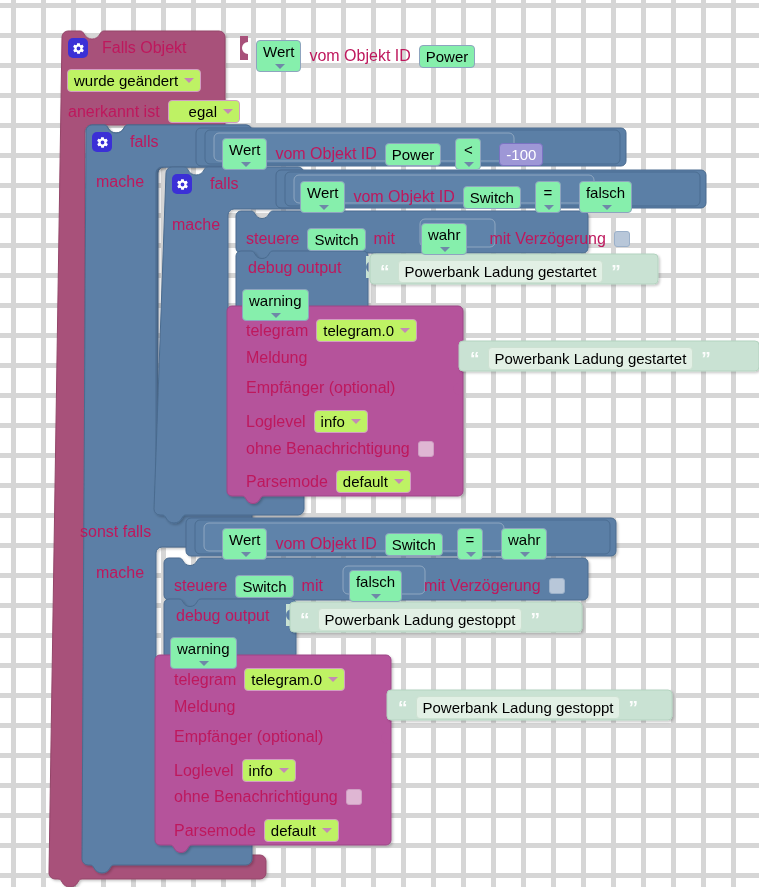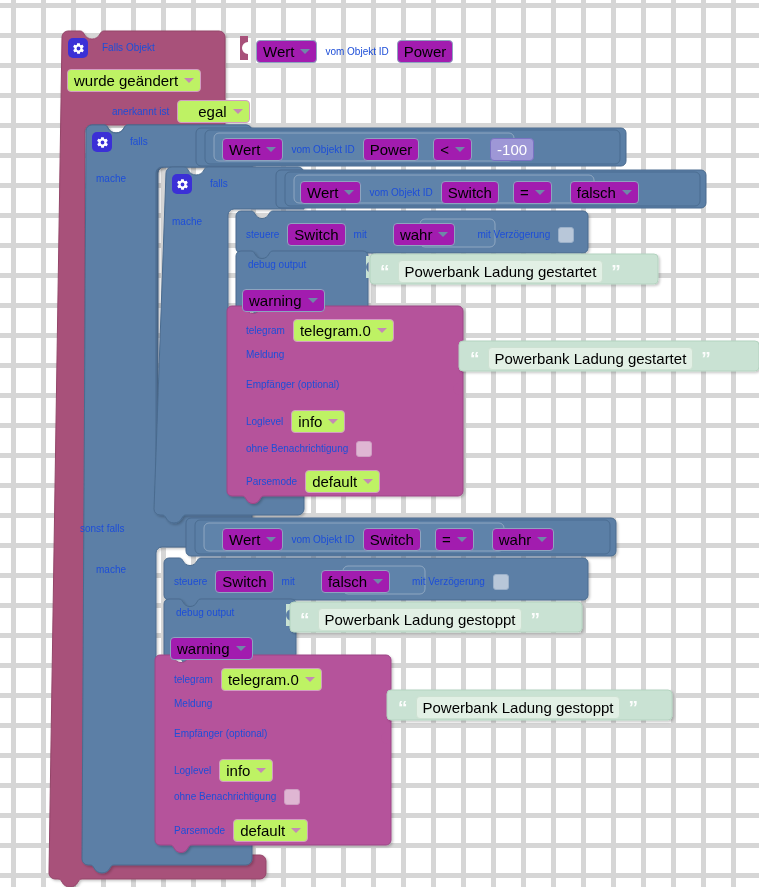--- a/index.html
+++ b/index.html
@@ -16,30 +16,30 @@
     position:absolute;inset:0;
     background-image:
       repeating-linear-gradient(to right, #d0d0d0 0 5px, transparent 5px 30px),
       repeating-linear-gradient(to bottom, #d0d0d0 0 5px, transparent 5px 30px);
     background-size:30px 1px, 1px 30px;
     background-position:11px 5px, 13px 3px;
     opacity:.85;
   }
 
   .canvas{position:absolute;left:0;top:0;width:759px;height:887px;}
-  .lbl{color:#1d4ed8;font-size:10px;line-height:1;white-space:nowrap;}
+  .lbl{color:#be185d;font-size:16px;line-height:1;white-space:nowrap;}
 
   
   .field{
     display:inline-flex;align-items:center;gap:4px;
     padding:2px 6px;border-radius:4px;
     font-size:15px;color:#000;white-space:nowrap;
     vertical-align:middle;
   }
-  .f-blue{background:#a21caf;border:1px solid #8ea4bf;}
+  .f-blue{background:#86efac;border:1px solid #8ea4bf;flex-direction:column;}
   .f-pink{background:#bef264;border:1px solid #d39cc4;}
   .f-mint{background:#e2f0e5;border:1px solid #cde1d2;}
   .f-purple{background:#9e97d6;border:1px solid #7a72c2;color:#fff;}
   .caret{
     width:0;height:0;border-left:5px solid transparent;border-right:5px solid transparent;
     border-top:5px solid rgba(255,255,255,.75);display:inline-block;margin-left:2px;
   }
   .caret.d-blue{border-top-color:#6f88a8;}
   .caret.d-pink{border-top-color:#c489b4;}
 
@@ -232,21 +232,21 @@
   <span class="lbl" style="margin-left:14px;">Falls Objekt</span>
 </div>
 
 <div class="row" style="left:67px;top:69px;">
   <span class="field f-pink">
     <span>wurde geändert</span>
     <i class="caret d-pink"></i>
   </span>
 </div>
 
-<div class="row" style="left:68px;top:100px;margin-left:44px;">
+<div class="row" style="left:68px;top:100px;">
   <span class="lbl">anerkannt ist</span>
   <span class="field f-pink" style="margin-left:8px;padding-left:20px;">
     <span>egal</span>
     <i class="caret d-pink"></i>
   </span>
 </div>
 
 <div class="row" style="left:256px;top:40px;">
   <span class="field f-blue">
     <span>Wert</span>

